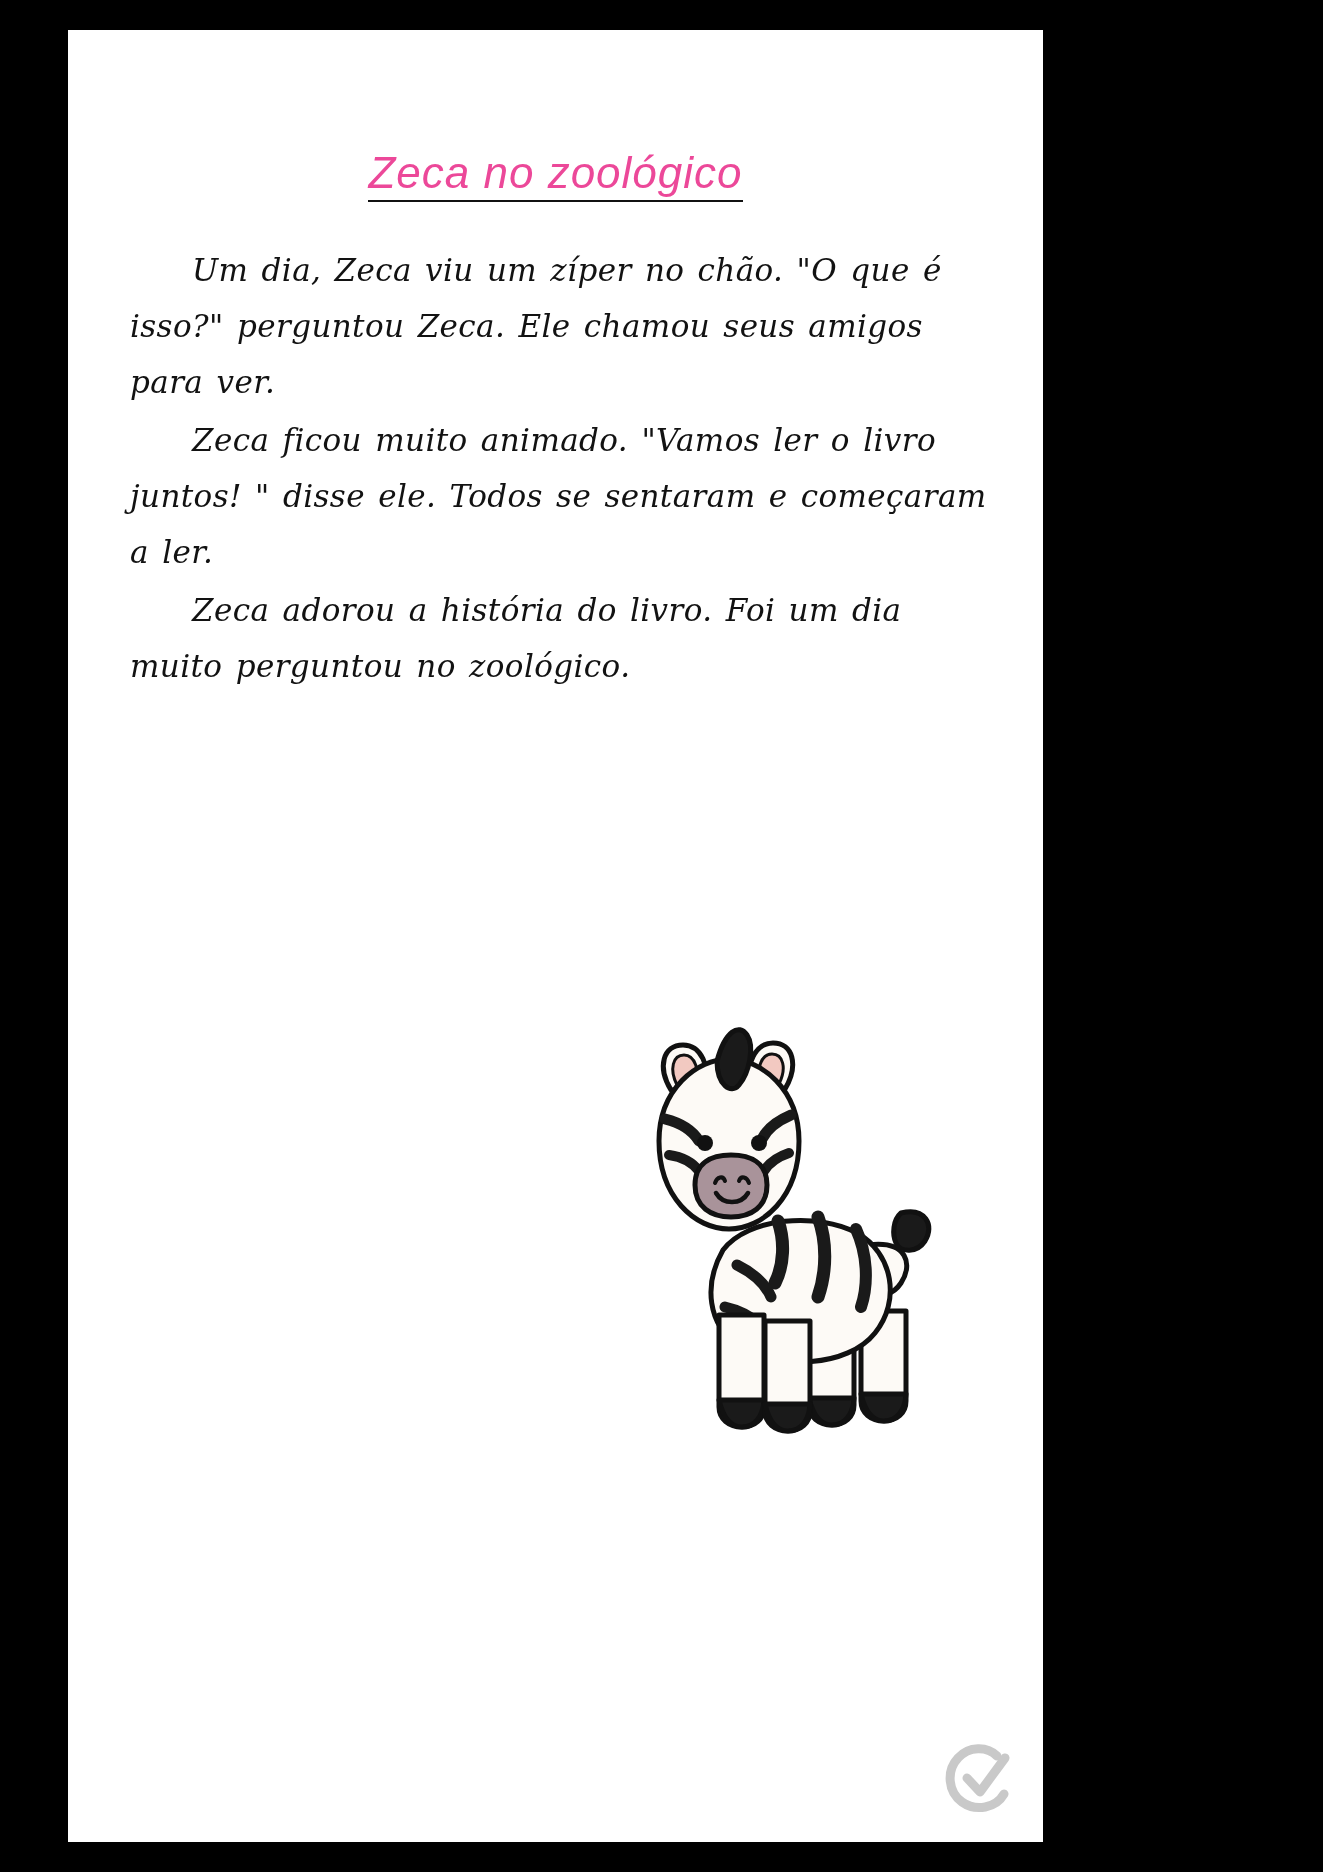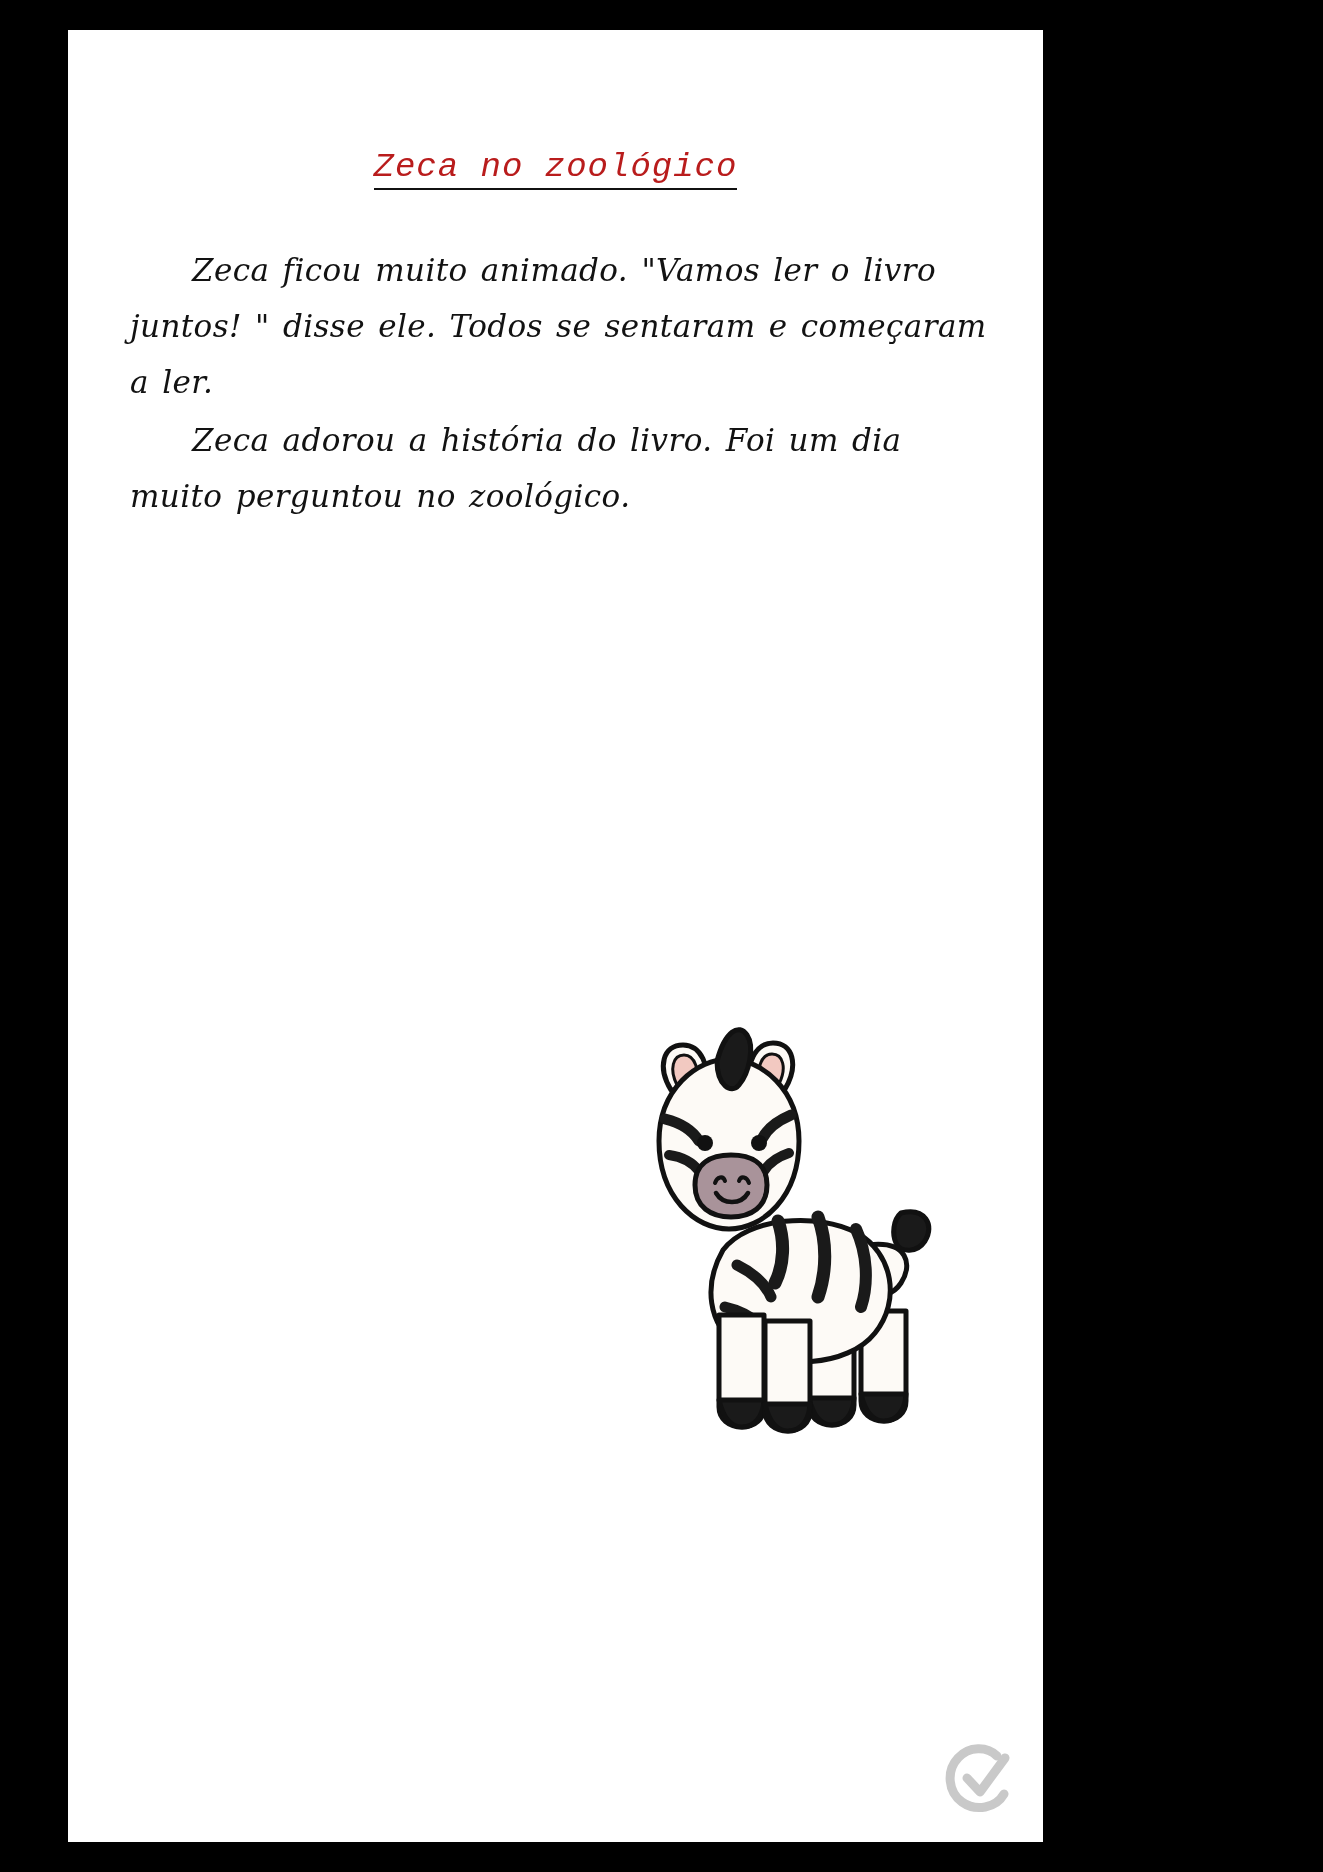--- a/index.html
+++ b/index.html
@@ -25,25 +25,25 @@
     background: #ffffff;
   }
 
   
   #doc-title {
     position: absolute;
     left: 0;
     top: 118px;
     width: 100%;
     text-align: center;
-    font-family: Liberation Mono, monospace;
+    font-family: Liberation Sans, sans-serif;
     font-style: italic;
-    font-size: 34px;
+    font-size: 44px;
     letter-spacing: 1px;
-    color: #b91c1c;
+    color: #ec4899;
   }
   #doc-title .title-text {
     border-bottom: 2px solid #111111;
     padding-bottom: 2px;
     display: inline-block;
   }
 
   
   #story-body {
     position: absolute;
@@ -84,20 +84,21 @@
 </head>
 <body>
 
 <div id="page-sheet">
 
   <div id="doc-title">
     <span class="title-text">Zeca no zoológico</span>
   </div>
 
   <div id="story-body">
+    <p class="story-paragraph">Um dia, Zeca viu um zíper no chão. "O que é isso?" perguntou Zeca. Ele chamou seus amigos para ver.</p>
     <p class="story-paragraph">Zeca ficou muito animado. "Vamos ler o livro juntos! " disse ele. Todos se sentaram e começaram a ler.</p>
     <p class="story-paragraph">Zeca adorou a história do livro. Foi um dia muito perguntou no zoológico.</p>
   </div>
 
   <div id="zebra-illustration">
     <svg viewBox="0 0 330 440" width="330" height="440" xmlns="http://www.w3.org/2000/svg">
       <g fill="none" stroke="#111111" stroke-width="5" stroke-linecap="round" stroke-linejoin="round">
 
         <path d="M255 230 C 295 225, 300 250, 288 268 C 280 280, 268 282, 262 276" fill="#fdfaf6" stroke="#111111"></path>
         <path d="M288 198 C 312 192, 322 210, 312 226 C 304 238, 288 238, 283 228 C 279 219, 280 205, 288 198 Z" fill="#1a1a1a" stroke="#111111"></path>

